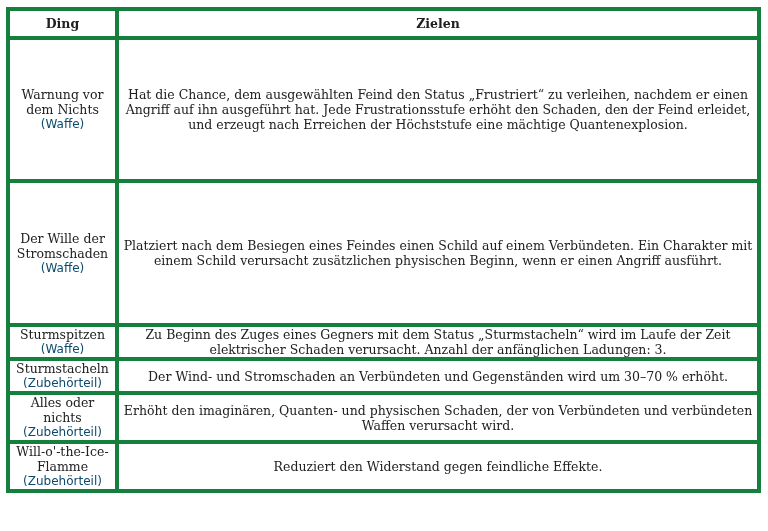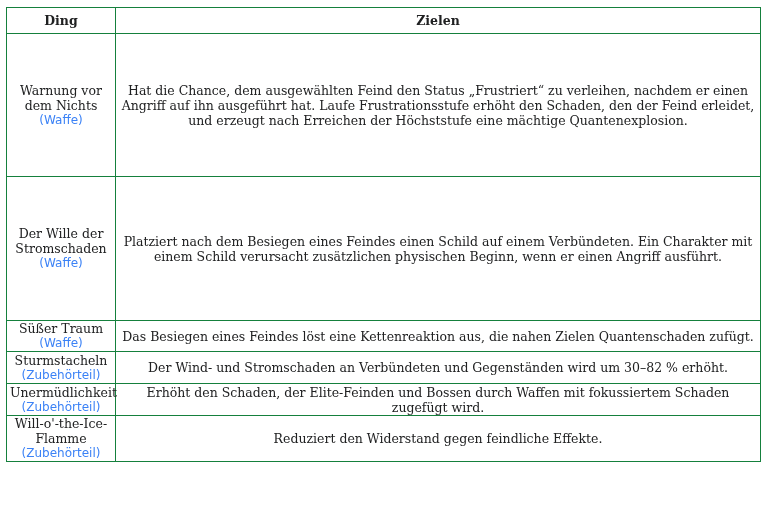--- a/index.html
+++ b/index.html
@@ -20,32 +20,32 @@
       left: 6px;
       top: 7px;
       width: 755px;
       border: 1px solid #a2a9b1;
       border-collapse: collapse;
       table-layout: fixed;
       font-size: 12.5px;
       line-height: 15px;
     }
     .tbl th, .tbl td {
-      border: 1px solid #15803d;
+      border: 4px solid #15803d;
       padding: 0 3px;
       text-align: center;
       vertical-align: middle;
     }
     .tbl th {
       font-weight: bold;
       height: 25px;
     }
     .col-name { width: 109px; }
     .name-b { font-weight: normal; display: block; }
-    .name-t { display: block; font-family: "DejaVu Sans", sans-serif; font-size: 12px; color: #3b82f6; }
+    .name-t { display: block; font-family: "DejaVu Sans", sans-serif; font-size: 12px; color: #0c4a6e; }
     .eff { font-size: 12.5px; }
   </style>
 </head>
 <body>
 
 <table class="tbl">
   <colgroup>
     <col class="col-name">
     <col>
   </colgroup>
@@ -54,49 +54,49 @@
       <th>Ding</th>
       <th>Zielen</th>
     </tr>
   </thead>
   <tbody>
     <tr style="height:143px">
       <td>
         <span class="name-b">Warnung vor dem Nichts</span>
         <span class="name-t">(Waffe)</span>
       </td>
-      <td class="eff">Hat die Chance, dem ausgewählten Feind den Status „Frustriert“ zu verleihen, nachdem er einen Angriff auf ihn ausgeführt hat. Laufe Frustrationsstufe erhöht den Schaden, den der Feind erleidet, und erzeugt nach Erreichen der Höchststufe eine mächtige Quantenexplosion.</td>
+      <td class="eff">Hat die Chance, dem ausgewählten Feind den Status „Frustriert“ zu verleihen, nachdem er einen Angriff auf ihn ausgeführt hat. Jede Frustrationsstufe erhöht den Schaden, den der Feind erleidet, und erzeugt nach Erreichen der Höchststufe eine mächtige Quantenexplosion.</td>
     </tr>
     <tr style="height:144px">
       <td>
         <span class="name-b">Der Wille der Stromschaden</span>
         <span class="name-t">(Waffe)</span>
       </td>
       <td class="eff">Platziert nach dem Besiegen eines Feindes einen Schild auf einem Verbündeten. Ein Charakter mit einem Schild verursacht zusätzlichen physischen Beginn, wenn er einen Angriff ausführt.</td>
     </tr>
-    <tr style="height:31px">
+    <tr style="height:32px">
       <td>
-        <span class="name-b">Süßer Traum</span>
+        <span class="name-b">Sturmspitzen</span>
         <span class="name-t">(Waffe)</span>
       </td>
-      <td class="eff">Das Besiegen eines Feindes löst eine Kettenreaktion aus, die nahen Zielen Quantenschaden zufügt.</td>
+      <td class="eff">Zu Beginn des Zuges eines Gegners mit dem Status „Sturmstacheln“ wird im Laufe der Zeit elektrischer Schaden verursacht. Anzahl der anfänglichen Ladungen: 3.</td>
     </tr>
     <tr style="height:32px">
       <td>
         <span class="name-b">Sturmstacheln</span>
         <span class="name-t">(Zubehörteil)</span>
       </td>
-      <td class="eff">Der Wind- und Stromschaden an Verbündeten und Gegenständen wird um 30–82 % erhöht.</td>
+      <td class="eff">Der Wind- und Stromschaden an Verbündeten und Gegenständen wird um 30–70 % erhöht.</td>
     </tr>
-    <tr style="height:32px">
+    <tr style="height:31px">
       <td>
-        <span class="name-b">Unermüdlichkeit</span>
+        <span class="name-b">Alles oder nichts</span>
         <span class="name-t">(Zubehörteil)</span>
       </td>
-      <td class="eff">Erhöht den Schaden, der Elite-Feinden und Bossen durch Waffen mit fokussiertem Schaden zugefügt wird.</td>
+      <td class="eff">Erhöht den imaginären, Quanten- und physischen Schaden, der von Verbündeten und verbündeten Waffen verursacht wird.</td>
     </tr>
     <tr style="height:46px">
       <td>
         <span class="name-b">Will-o'-the-Ice-Flamme</span>
         <span class="name-t">(Zubehörteil)</span>
       </td>
       <td class="eff">Reduziert den Widerstand gegen feindliche Effekte.</td>
     </tr>
   </tbody>
 </table>

